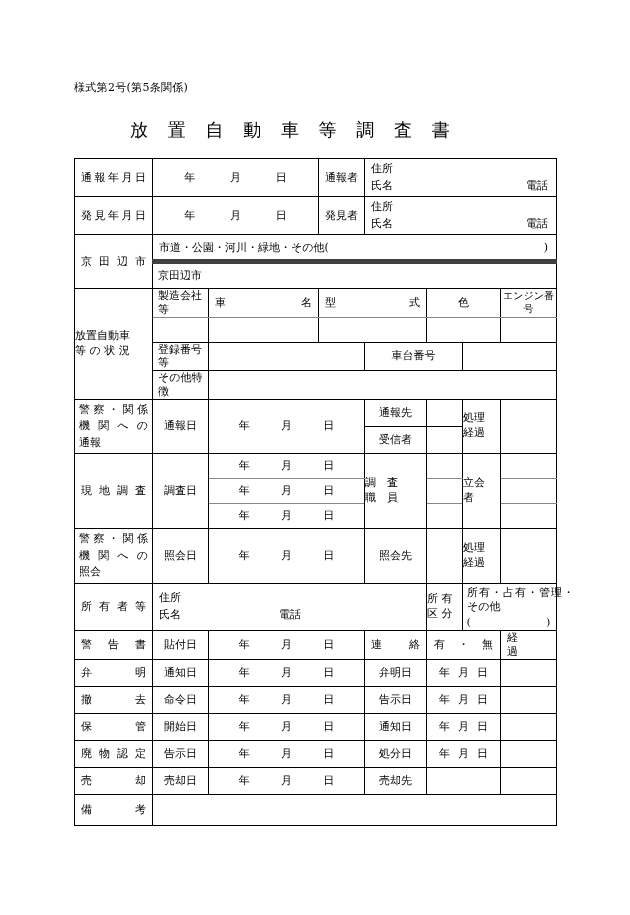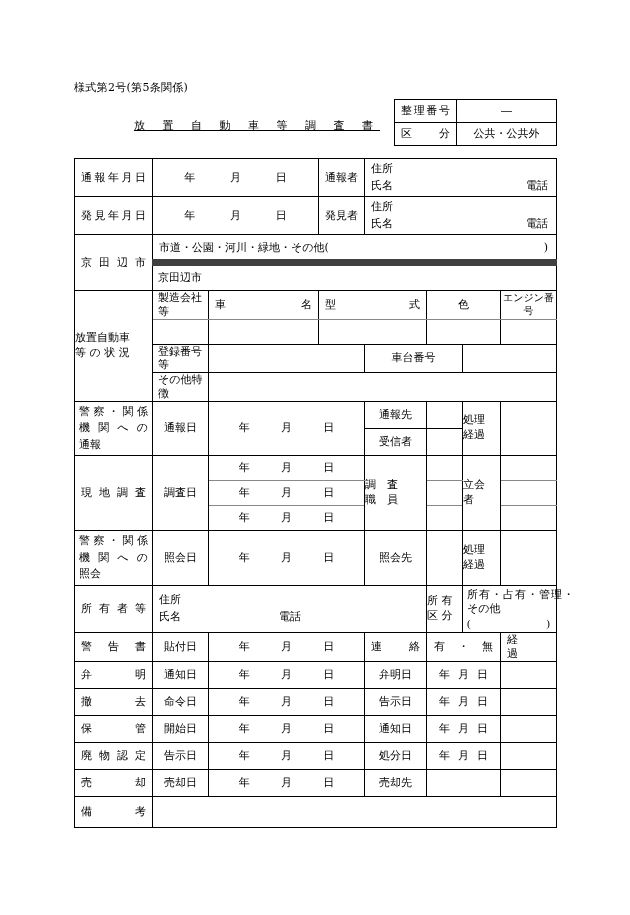--- a/index.html
+++ b/index.html
@@ -30,25 +30,24 @@
     top: 80px;
     font-size: 11px;
     letter-spacing: 0.3px;
     white-space: nowrap;
   }
   .doc-title {
     position: absolute;
     left: 130px;
     top: 118px;
     width: 250px;
-    font-size: 11px;
-    text-align: right;
+    font-size: 18px;
+    text-align: center;
     letter-spacing: 7px;
     white-space: nowrap;
-    text-decoration: underline;
   }
 
   
   table {
     border-collapse: collapse;
     table-layout: fixed;
   }
   table td {
     border: 1px solid #000;
     font-size: 11px;
@@ -175,36 +174,20 @@
   }
 </style>
 </head>
 <body>
 
 <div class="page">
 
   <div class="form-no">様式第2号(第5条関係)</div>
   <div class="doc-title">放 置 自 動 車 等 調 査 書</div>
 
-  <table class="tbl-ref">
-    <colgroup>
-        <col style="width:62px">
-        <col style="width:100px">
-      </colgroup>
-    <tbody>
-      <tr>
-        <td class="lbl just">整理番号</td>
-        <td class="c">―</td>
-      </tr>
-      <tr>
-        <td class="lbl just">区　　分</td>
-        <td class="c">公共・公共外</td>
-      </tr>
-    </tbody>
-  </table>
 
   <table class="tbl-main">
     <colgroup>
       <col style="width:78px">
       <col style="width:56px">
       <col style="width:44px">
       <col style="width:66px">
       <col style="width:46px">
       <col style="width:62px">
       <col style="width:36px">
@@ -250,21 +233,21 @@
             <span class="r2">
               <span>氏名</span>
               <span class="tel">電話</span>
             </span>
           </span>
         </td>
       </tr>
 
       <tr>
         <td class="just" rowspan="2">京田辺市</td>
-        <td colspan="8" style="height:24px;border-bottom:7px solid #404040">
+        <td colspan="8" style="height:24px;border-bottom:5px solid #404040">
           <span class="place-opt">
             <span>市道・公園・河川・緑地・その他(</span>
             <span class="paren">)</span>
           </span>
         </td>
       </tr>
       <tr>
         <td colspan="8" class="pad l" style="height:24px;border-top:2px solid #3b82f6">京田辺市</td>
       </tr>
 

